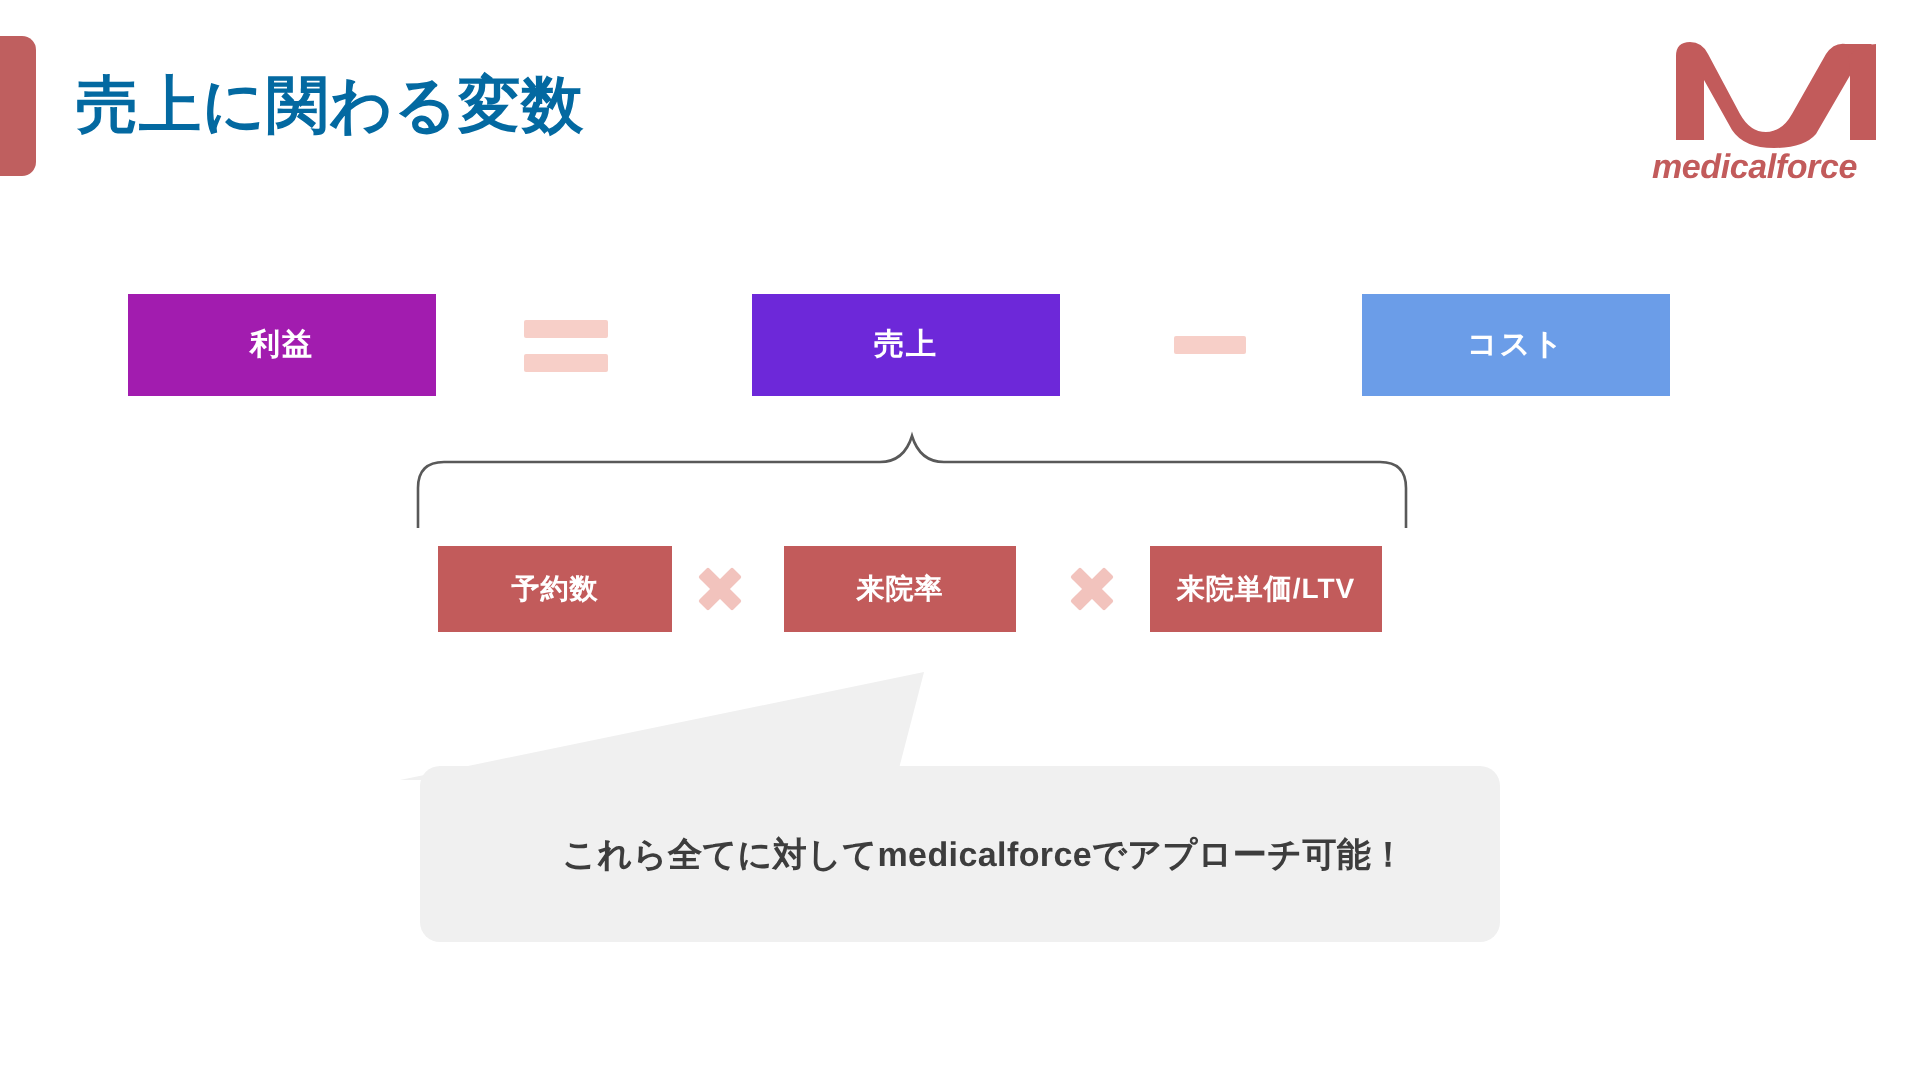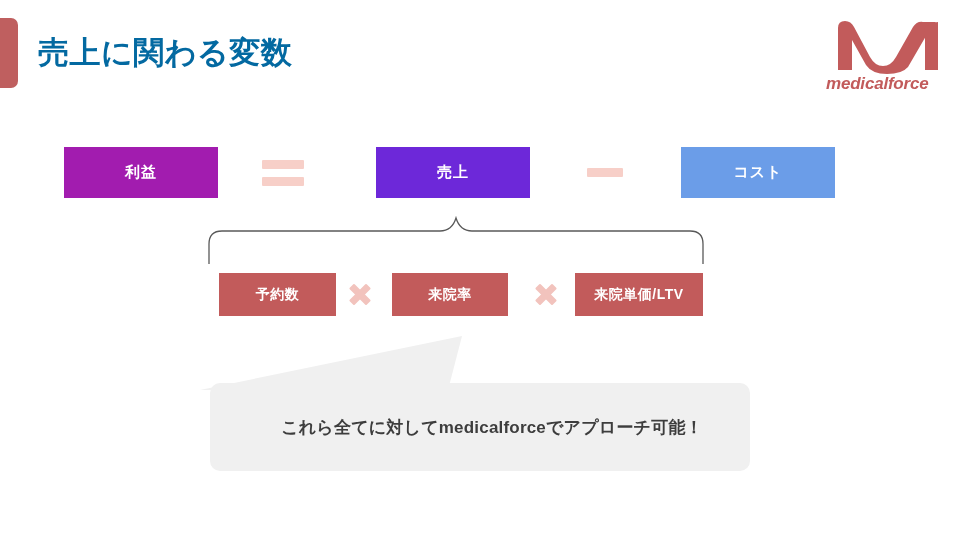--- a/index.html
+++ b/index.html
@@ -129,21 +129,21 @@
     justify-content: center;
     background: #c25b5b;
     color: #ffffff;
     font-size: 14px;
     font-weight: 700;
     letter-spacing: 0.5px;
     white-space: nowrap;
   }
   #box-bookings      { left: 203px; top: 273px; width: 117px; height: 43px; margin-left: 16px; }
   #box-visit-rate    { left: 392px; top: 273px; width: 116px; height: 43px; }
-  #box-visit-unit    { left: 575px; top: 273px; width: 128px; height: 43px; }
+  #box-visit-unit    { left: 575px; top: 273px; width: 116px; height: 43px; }
 
   .operator-times {
     position: absolute;
     width: 26px; height: 26px;
     top: 281px;
   }
   #operator-times-1 { left: 347px; }
   #operator-times-2 { left: 533px; }
   .operator-times .stroke {
     position: absolute;

